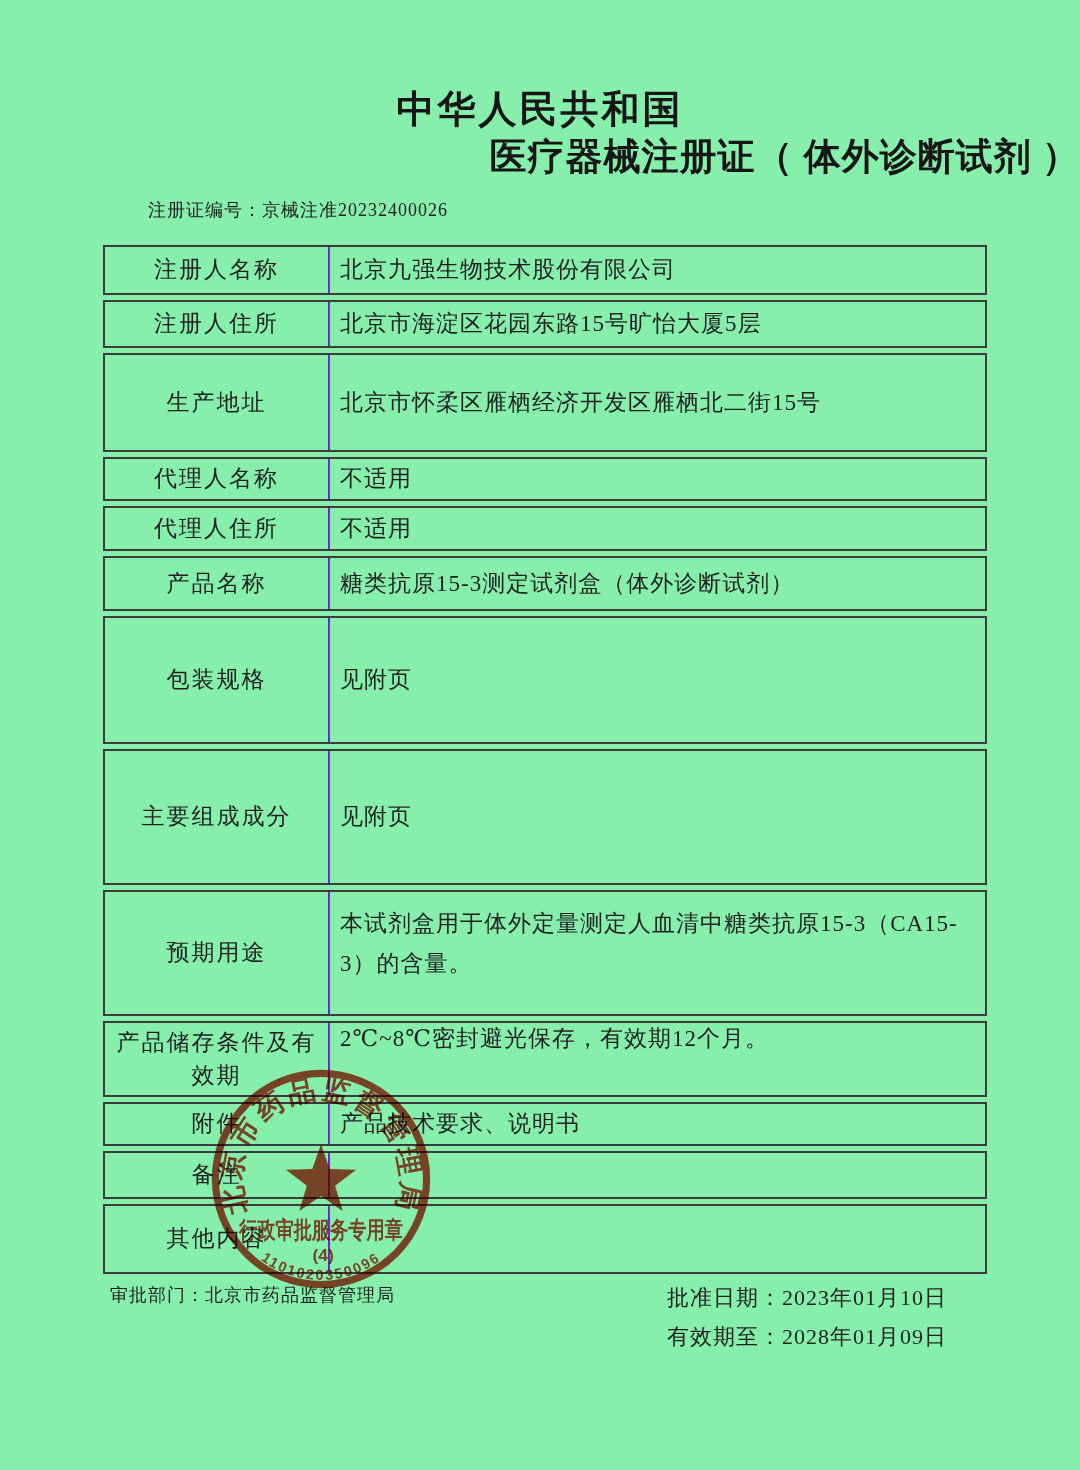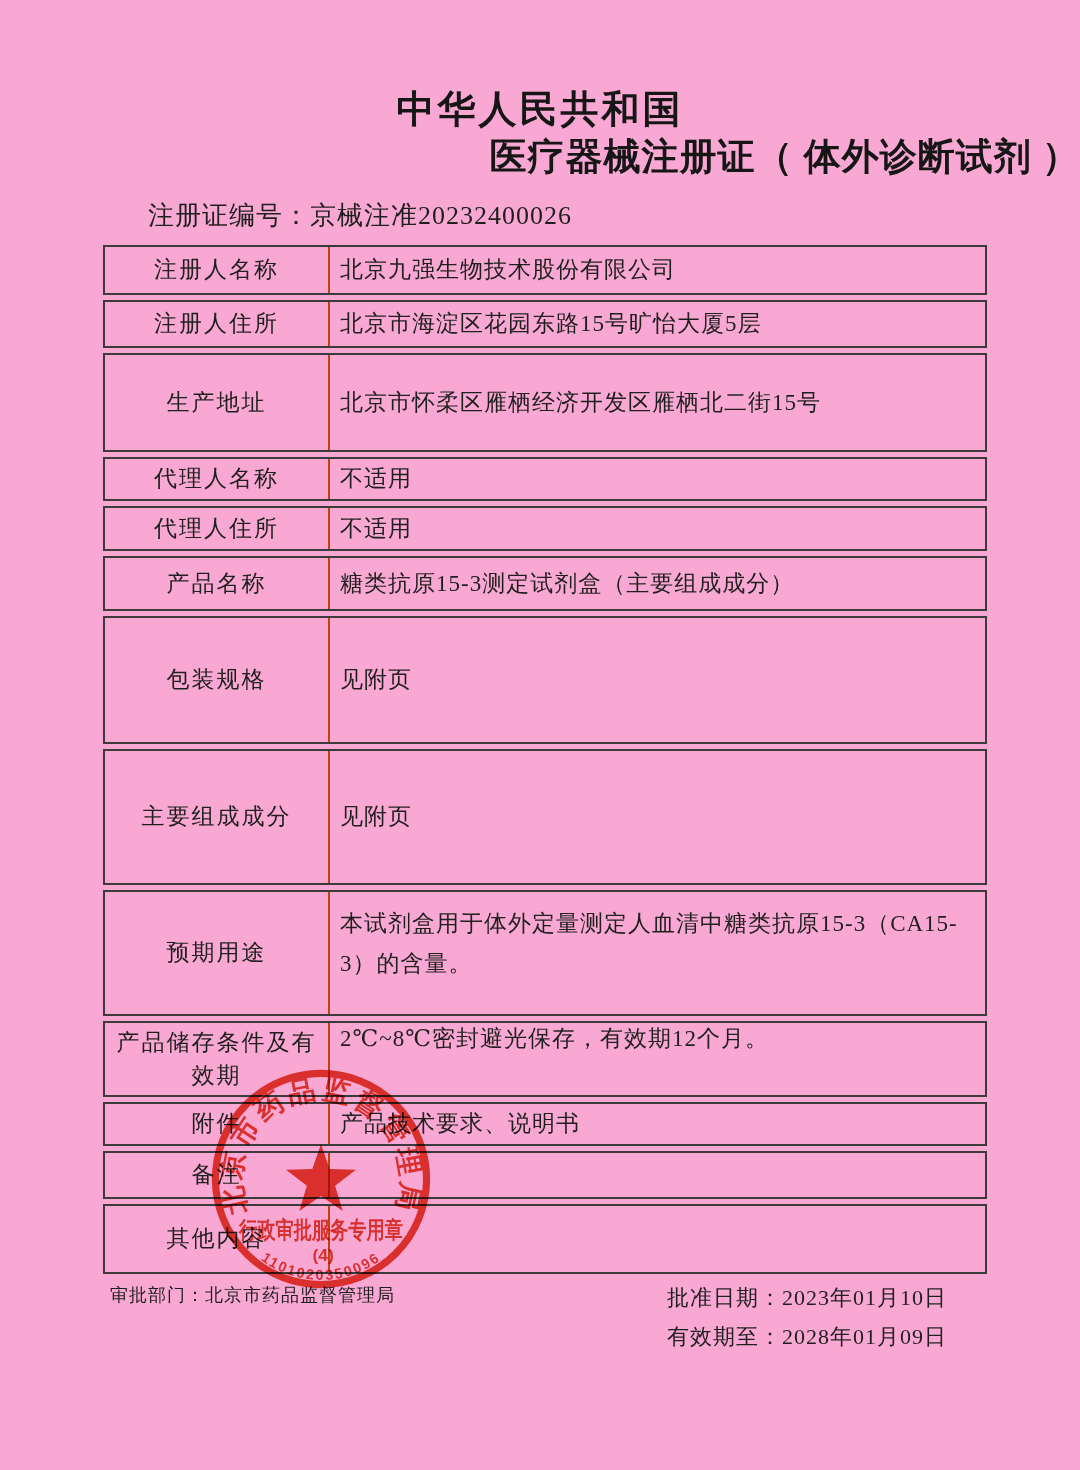--- a/index.html
+++ b/index.html
@@ -1,37 +1,37 @@
 <!DOCTYPE html>
 <html><head>
 <meta charset="utf-8">
 <style>
   html,body{margin:0;padding:0;background:#e8e8e6;}
   .page{
     position:relative;
     width:1080px;height:1470px;
     margin:0 auto;
-    background:#f9a8d4;
+    background:#86efac;
     font-family:"Liberation Serif","DejaVu Serif",serif;
     color:#1f1f1f;
     overflow:hidden;
   }
   .title1{
     position:absolute;top:84px;left:0;width:100%;
     text-align:center;font-size:38px;font-weight:bold;
     letter-spacing:3px;color:#161616;
   }
   .title2{
     position:absolute;top:132px;left:0;width:100%;
     text-align:right;font-size:37px;font-weight:bold;
     letter-spacing:1px;color:#161616;
   }
   .regno{
     position:absolute;top:198px;left:148px;
-    font-size:26px;letter-spacing:1px;
+    font-size:18px;letter-spacing:1px;
   }
   .cert-table{
     position:absolute;top:245px;left:103px;width:884px;
     display:flex;flex-direction:column;gap:5px;
   }
   .t-row{
     display:flex;border:2px solid #3b3b3b;box-sizing:border-box;
     background:transparent;
   }
   .t-row:nth-child(1){height:50px}
@@ -42,21 +42,21 @@
   .t-row:nth-child(6){height:55px}
   .t-row:nth-child(7){height:128px}
   .t-row:nth-child(8){height:136px}
   .t-row:nth-child(9){height:126px}
   .t-row:nth-child(10){height:76px}
   .t-row:nth-child(11){height:44px}
   .t-row:nth-child(12){height:48px}
   .t-row:nth-child(13){height:70px}
   .t-label{
     width:225px;flex:0 0 auto;box-sizing:border-box;
-    border-right:2px solid #c2410c;
+    border-right:2px solid #6d28d9;
     display:flex;align-items:center;justify-content:center;
     text-align:center;font-size:23px;letter-spacing:2px;
     padding:2px 6px;white-space:pre-line;line-height:1.45;
   }
   .t-value{
     flex:1 1 auto;box-sizing:border-box;
     display:flex;align-items:center;
     font-size:23px;padding:2px 4px 2px 10px;
     white-space:pre-line;line-height:1.72;letter-spacing:1px;
   }
@@ -111,21 +111,21 @@
     <div class="t-row">
       <div class="t-label">代理人名称</div>
       <div class="t-value">不适用</div>
     </div>
     <div class="t-row">
       <div class="t-label">代理人住所</div>
       <div class="t-value">不适用</div>
     </div>
     <div class="t-row">
       <div class="t-label">产品名称</div>
-      <div class="t-value">糖类抗原15-3测定试剂盒（主要组成成分）</div>
+      <div class="t-value">糖类抗原15-3测定试剂盒（体外诊断试剂）</div>
     </div>
     <div class="t-row">
       <div class="t-label">包装规格</div>
       <div class="t-value">见附页</div>
     </div>
     <div class="t-row">
       <div class="t-label">主要组成成分</div>
       <div class="t-value">见附页</div>
     </div>
     <div class="t-row v-top">

